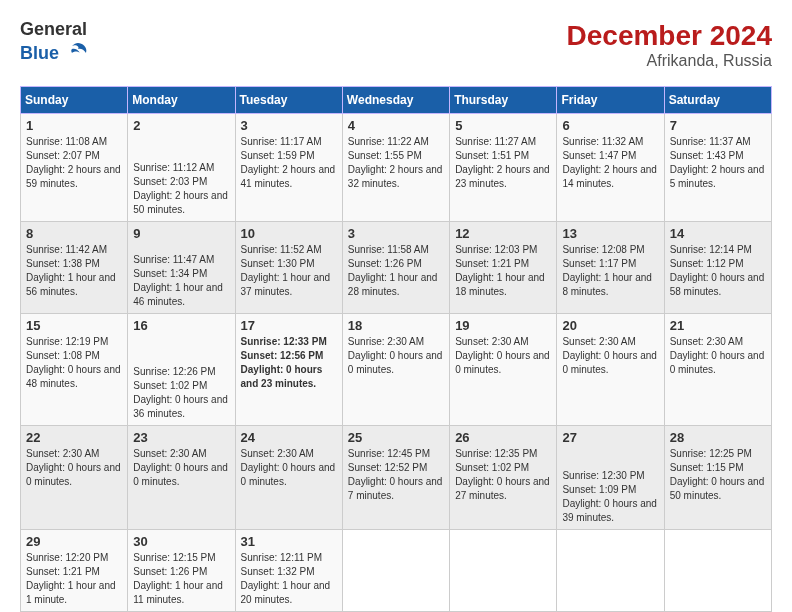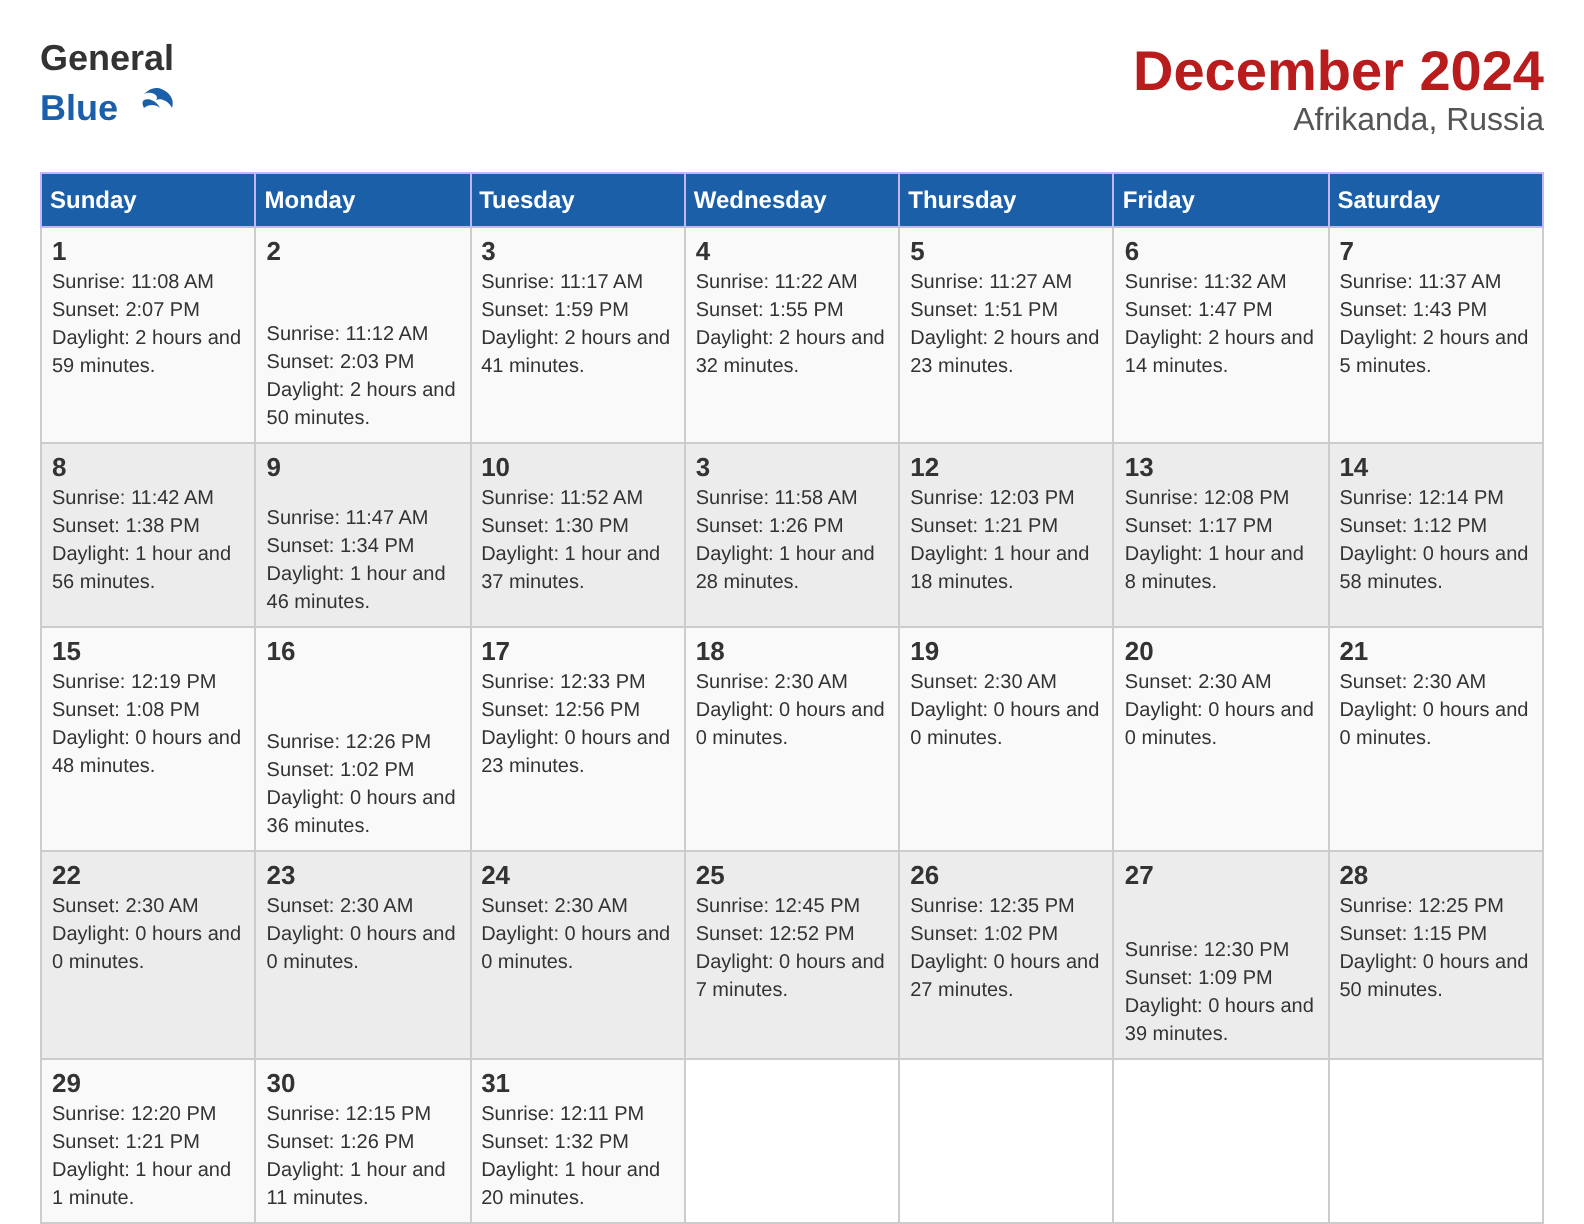--- a/index.html
+++ b/index.html
@@ -229,21 +229,21 @@
 Daylight: 0 hours and 48 minutes.</div>
         </td>
         <td>
           <span class="day-number">16</span>
           <div class="day-info" style="white-space: pre-line; margin-top: 32px;">Sunrise: 12:26 PM
 Sunset: 1:02 PM
 Daylight: 0 hours and 36 minutes.</div>
         </td>
         <td>
           <span class="day-number">17</span>
-          <div class="day-info" style="white-space: pre-line;">Sunrise: 12:33 PM
+          <div class="day-info" style="white-space: pre-line; font-weight: bold;">Sunrise: 12:33 PM
 Sunset: 12:56 PM
 Daylight: 0 hours and 23 minutes.</div>
         </td>
         <td>
           <span class="day-number">18</span>
           <div class="day-info" style="white-space: pre-line;">Sunrise: 2:30 AM
 Daylight: 0 hours and 0 minutes.</div>
         </td>
         <td>
           <span class="day-number">19</span>

